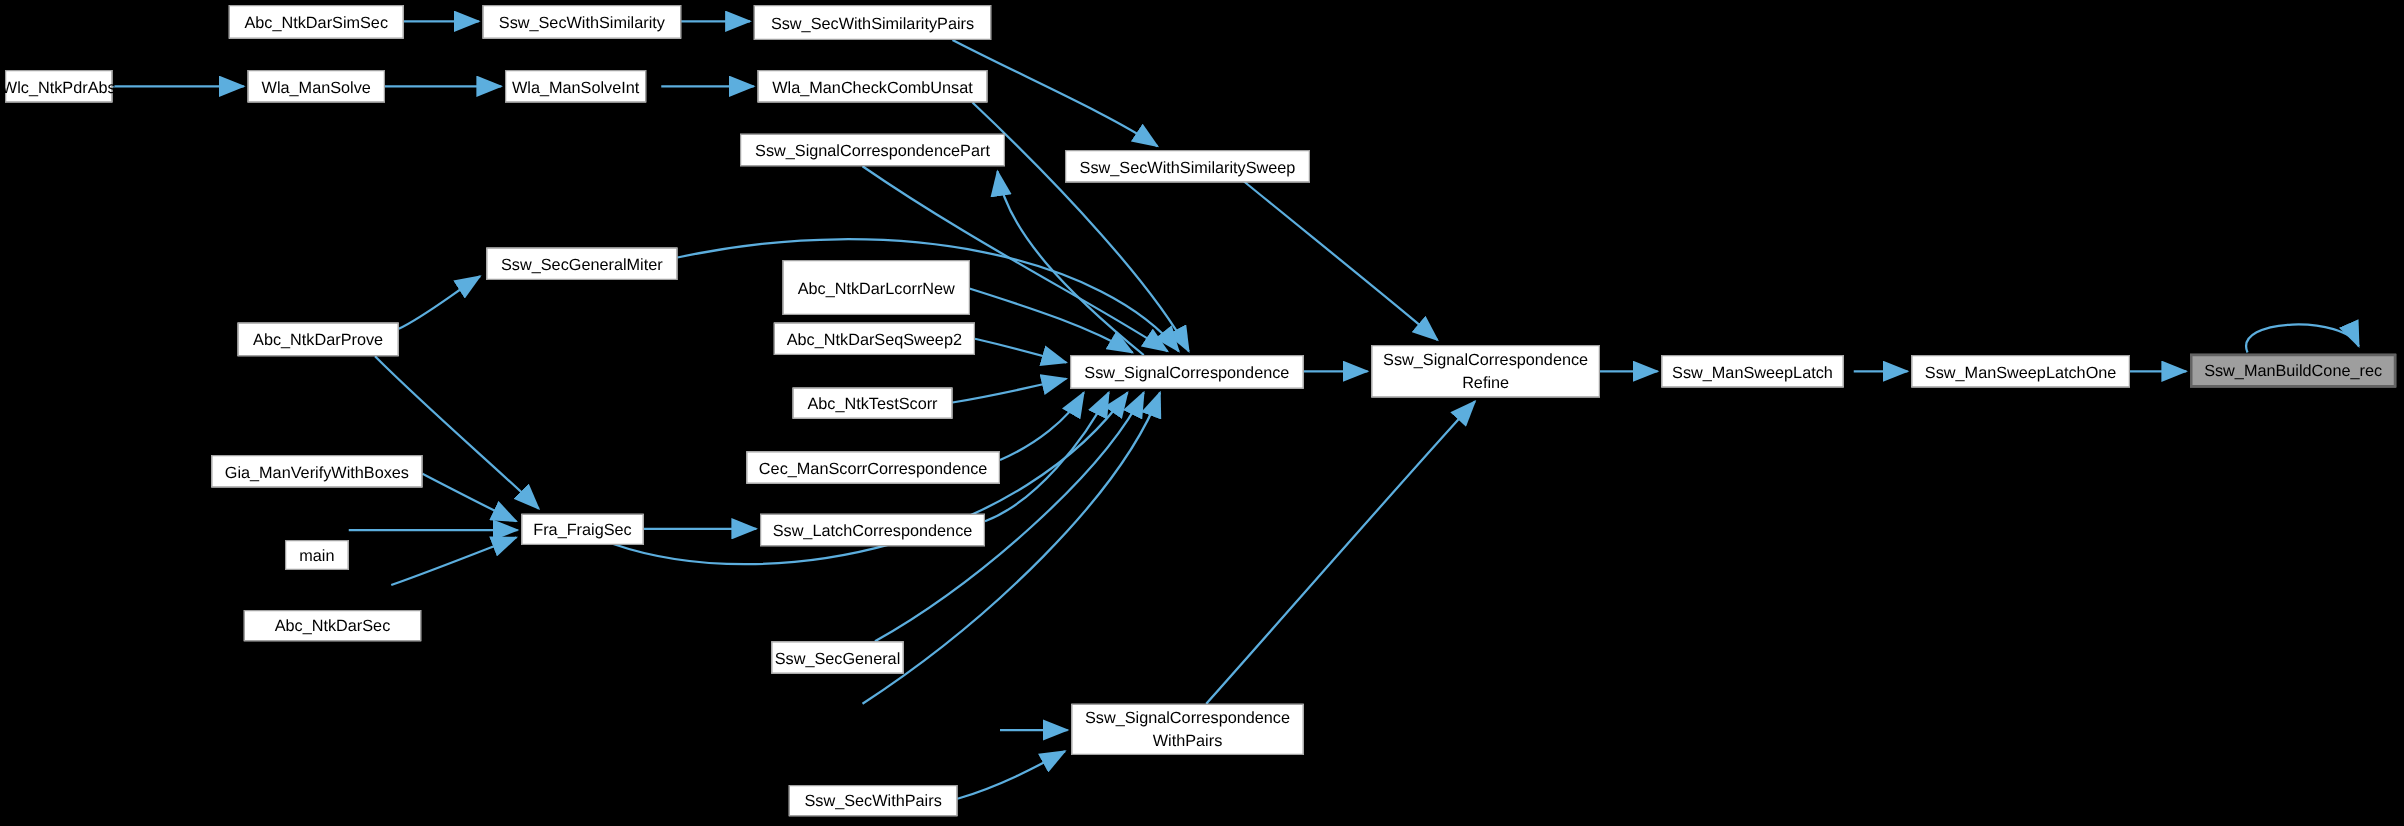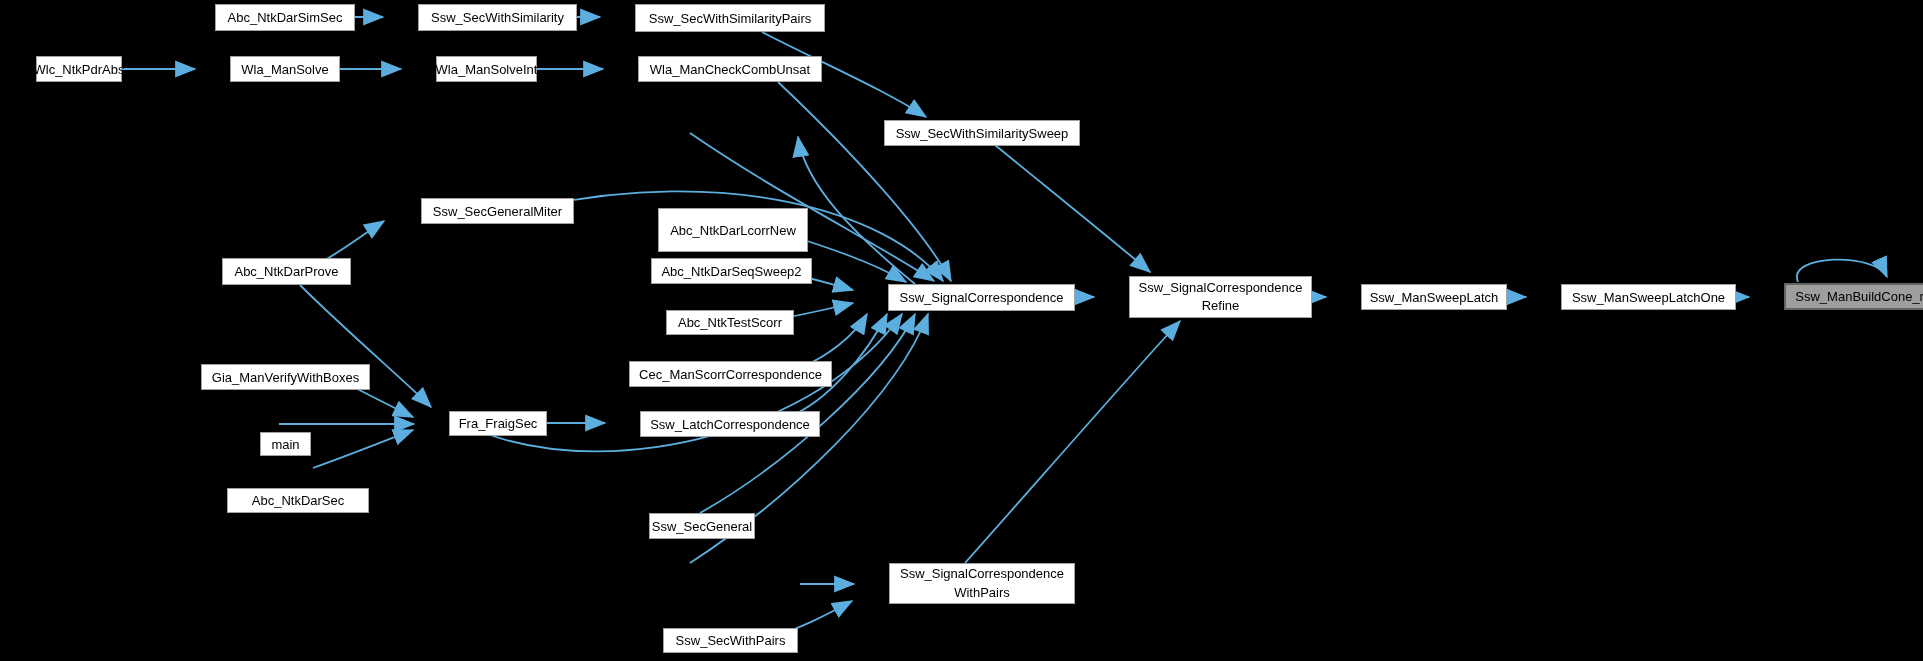--- a/index.html
+++ b/index.html
@@ -8,21 +8,21 @@
   }
   html,body{margin:0;padding:0;background:var(--background);}
   #canvas{position:relative;width:1923px;height:661px;background:var(--background);
           font-family:"Liberation Sans","DejaVu Sans",sans-serif;overflow:hidden;}
   #edges{position:absolute;left:0;top:0;width:1923px;height:661px;}
   #edges path.edge{stroke:var(--edge);stroke-width:1.8;fill:none;}
   .arrowhead{fill:var(--edge);}
   .node{position:absolute;display:flex;align-items:center;justify-content:center;
         background:var(--node-fill);border:1.4px solid var(--node-border);
         color:var(--node-text);font-size:13px;white-space:nowrap;text-align:left;
-        box-sizing:border-box;z-index:2;margin-left:32px;}
+        box-sizing:border-box;z-index:2;}
   .node.wrap{flex-direction:column;line-height:1.42;white-space:nowrap;}
   .node.highlight{background:var(--highlight-fill);border:2px solid var(--highlight-border);}
 </style>
 </head>
 <body>
 
 <div id="canvas">
 
   <svg id="edges" width="1923" height="661" viewBox="0 0 1923 661" xmlns="http://www.w3.org/2000/svg">
     <defs>
@@ -64,23 +64,24 @@
     <path class="edge" d="M 766 639 C 800 629, 828 614, 852 601" marker-end="url(#arrow)"></path>
     <path class="edge" d="M 338 379 C 365 393, 390 406, 413 417" marker-end="url(#arrow)"></path>
     <path class="edge" d="M 313 468 C 347 456, 382 442, 413 430" marker-end="url(#arrow)"></path>
     <path class="edge" d="M 1798 282 C 1786 254, 1876 252, 1887 277" marker-end="url(#arrow)"></path>
   </svg>
 
   <div class="node" style="left:4px;top:56px;width:86px;height:26px">Wlc_NtkPdrAbs</div>
   <div class="node" style="left:183px;top:4px;width:140px;height:27px">Abc_NtkDarSimSec</div>
   <div class="node" style="left:198px;top:56px;width:110px;height:26px">Wla_ManSolve</div>
   <div class="node" style="left:386px;top:4px;width:159px;height:27px">Ssw_SecWithSimilarity</div>
-  <div class="node" style="left:404px;top:56px;width:101px;height:26px">Wla_ManSolveInt</div>
+  <div class="node" style="left:404px;top:56px;width:113px;height:26px">Wla_ManSolveInt</div>
   <div class="node" style="left:603px;top:4px;width:190px;height:28px">Ssw_SecWithSimilarityPairs</div>
   <div class="node" style="left:606px;top:56px;width:184px;height:26px">Wla_ManCheckCombUnsat</div>
+  <div class="node" style="left:592px;top:107px;width:212px;height:26px">Ssw_SignalCorrespondencePart</div>
   <div class="node" style="left:852px;top:120px;width:196px;height:26px">Ssw_SecWithSimilaritySweep</div>
   <div class="node" style="left:389px;top:198px;width:153px;height:26px">Ssw_SecGeneralMiter</div>
   <div class="node" style="left:190px;top:258px;width:129px;height:27px">Abc_NtkDarProve</div>
   <div class="node" style="left:626px;top:208px;width:150px;height:44px">Abc_NtkDarLcorrNew</div>
   <div class="node" style="left:619px;top:258px;width:161px;height:26px">Abc_NtkDarSeqSweep2</div>
   <div class="node" style="left:634px;top:310px;width:128px;height:25px">Abc_NtkTestScorr</div>
   <div class="node" style="left:597px;top:361px;width:203px;height:26px">Cec_ManScorrCorrespondence</div>
   <div class="node" style="left:169px;top:364px;width:169px;height:26px">Gia_ManVerifyWithBoxes</div>
   <div class="node" style="left:228px;top:432px;width:51px;height:24px">main</div>
   <div class="node" style="left:417px;top:411px;width:98px;height:25px">Fra_FraigSec</div>

